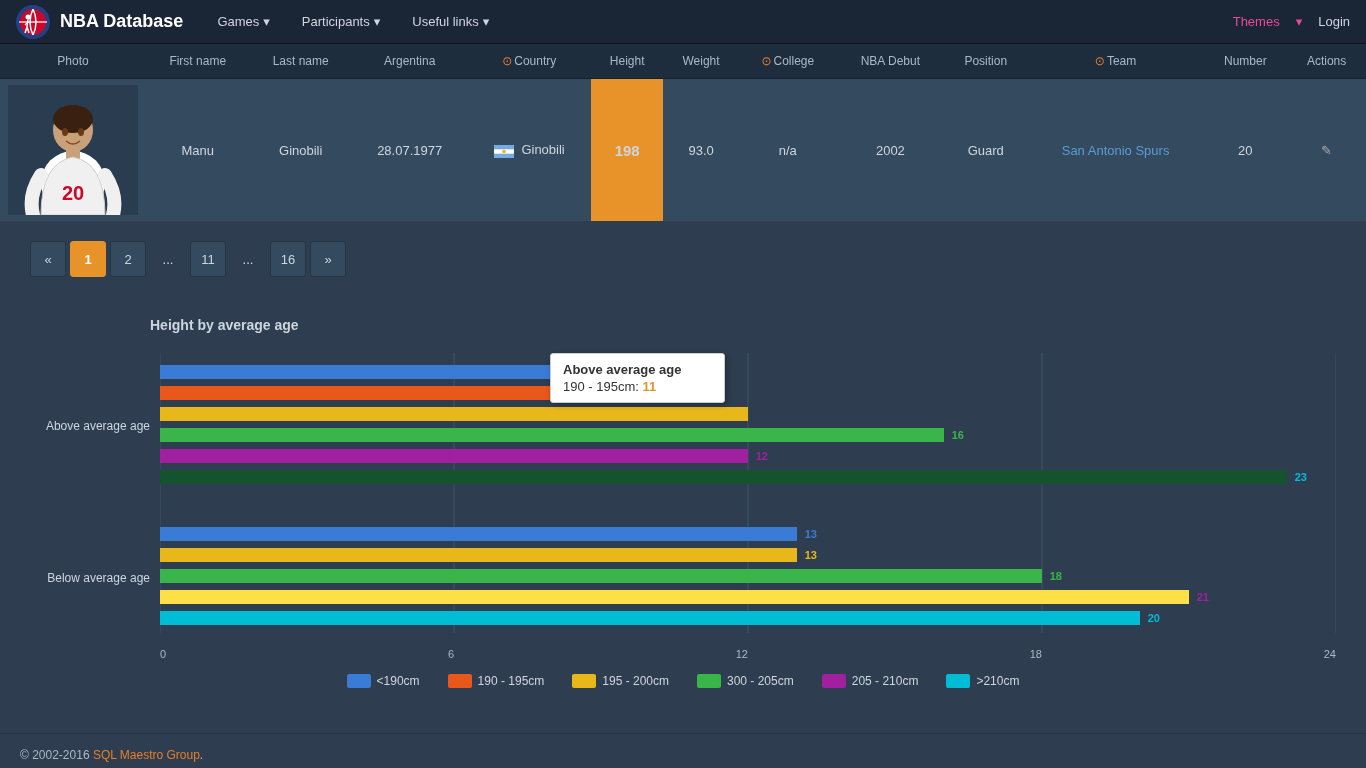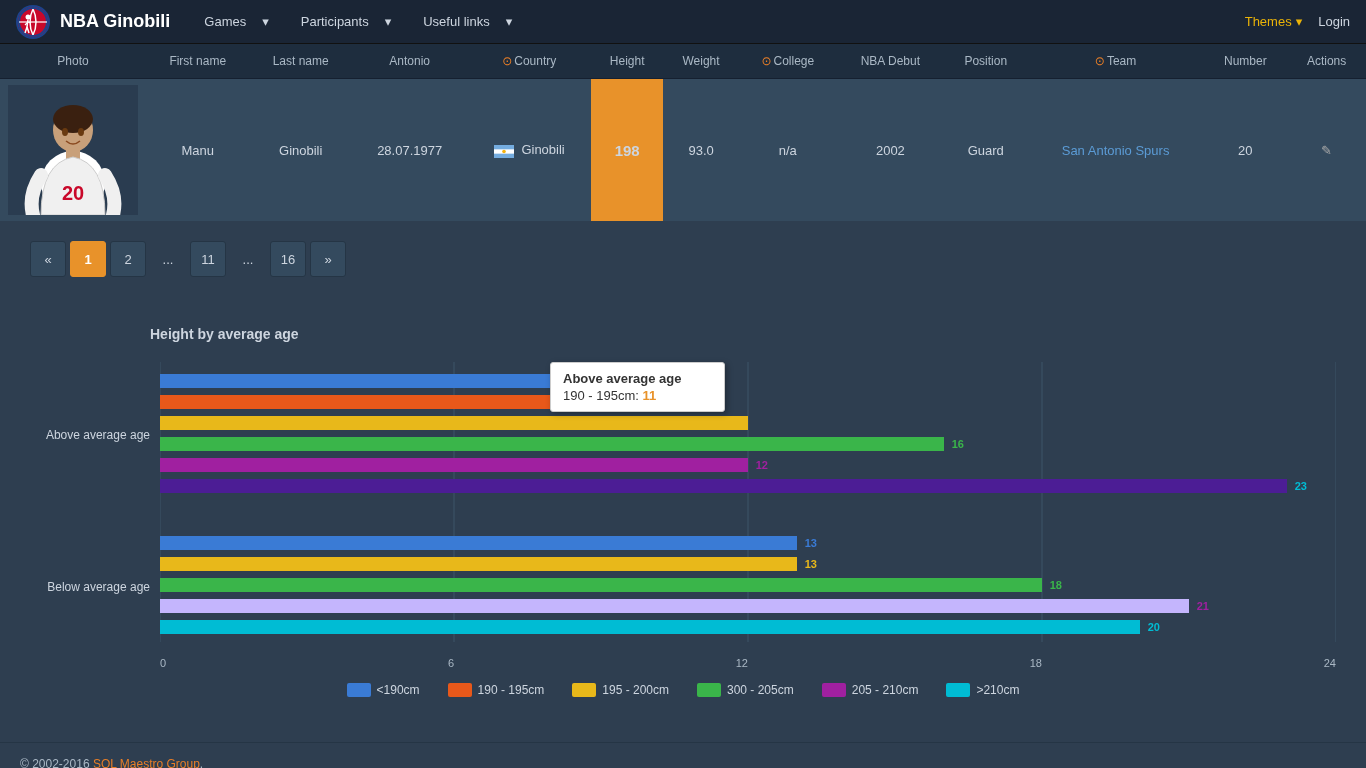--- a/index.html
+++ b/index.html
@@ -42,33 +42,33 @@
       gap: 4px;
       flex: 1;
     }
     .nav-item {
       color: #cdd5df;
       padding: 0 14px;
       height: 44px;
       display: flex;
       align-items: center;
       cursor: pointer;
+      gap: 4px;
+    }
+    .nav-right {
+      display: flex;
+      align-items: center;
       gap: 16px;
     }
-    .nav-right {
+    .nav-themes {
       display: flex;
       align-items: center;
       gap: 16px;
-    }
-    .nav-themes {
-      display: flex;
-      align-items: center;
-      gap: 4px;
       cursor: pointer;
-      color: #eab308;
+      color: #ec4899;
     }
     .nav-login {
       color: #cdd5df;
       cursor: pointer;
     }
 
     
     .table-section {
       background: #2e3e50;
       padding: 0;
@@ -171,21 +171,20 @@
     .chart-section {
       padding: 20px 30px 30px;
       background: #2e3e50;
     }
     .chart-title {
       font-size: 14px;
       font-weight: bold;
       color: #cdd5df;
       margin-bottom: 20px;
       margin-left: 120px;
-      margin-top: 9px;
     }
     .chart-container {
       position: relative;
       width: 100%;
       min-height: 340px;
     }
     .chart-inner {
       display: flex;
       flex-direction: column;
       margin-left: 130px;
@@ -307,21 +306,21 @@
         <line x1="1" y1="15" x2="29" y2="15" stroke="#fff" stroke-width="1.2"></line>
 
         <ellipse cx="10" cy="10" rx="2.5" ry="2.5" fill="#fff"></ellipse>
         <line x1="10" y1="12.5" x2="9" y2="20" stroke="#fff" stroke-width="1.5"></line>
         <line x1="10" y1="15" x2="7" y2="18" stroke="#fff" stroke-width="1.2"></line>
         <line x1="10" y1="15" x2="13" y2="16" stroke="#fff" stroke-width="1.2"></line>
         <line x1="9" y1="20" x2="7" y2="26" stroke="#fff" stroke-width="1.5"></line>
         <line x1="9" y1="20" x2="11" y2="26" stroke="#fff" stroke-width="1.5"></line>
       </svg>
     </div>
-    <span>NBA Ginobili</span>
+    <span>NBA Database</span>
   </div>
 
   <div class="nav-items">
     <div class="nav-item">
       <span>Games</span>
       <span>▾</span>
     </div>
     <div class="nav-item">
       <span>Participants</span>
       <span>▾</span>
@@ -341,21 +340,21 @@
   </div>
 </nav>
 
 <div class="table-section">
   <table class="data-table">
     <thead>
       <tr>
         <th><span>Photo</span></th>
         <th><span>First name</span></th>
         <th><span>Last name</span></th>
-        <th><span>Antonio</span></th>
+        <th><span>Argentina</span></th>
         <th><span class="pin-icon">⊙</span><span>Country</span></th>
         <th><span>Height</span></th>
         <th><span>Weight</span></th>
         <th><span class="pin-icon">⊙</span><span>College</span></th>
         <th><span>NBA Debut</span></th>
         <th><span>Position</span></th>
         <th><span class="pin-icon">⊙</span><span>Team</span></th>
         <th><span>Number</span></th>
         <th><span>Actions</span></th>
       </tr>
@@ -474,21 +473,21 @@
             <div class="bar" style="width: calc(16/24*100%); background:#3ab54a;">
               <span class="bar-value" style="color:#3ab54a;">16</span>
             </div>
           </div>
           <div class="bar-row">
             <div class="bar" style="width: calc(12/24*100%); background:#a020a0;">
               <span class="bar-value" style="color:#a020a0;">12</span>
             </div>
           </div>
           <div class="bar-row">
-            <div class="bar" style="width: calc(23/24*100%); background:#4c1d95;">
+            <div class="bar" style="width: calc(23/24*100%); background:#14532d;">
               <span class="bar-value" style="color:#00bcd4;">23</span>
             </div>
           </div>
         </div>
 
         <div class="chart-group" style="margin-top:16px;">
           <span class="chart-group-label">Below average age</span>
 
           <div class="bar-row">
             <div class="bar" style="width: calc(13/24*100%); background:#3a7bd5;">
@@ -499,21 +498,21 @@
             <div class="bar" style="width: calc(13/24*100%); background:#e8b81a;">
               <span class="bar-value" style="color:#e8b81a;">13</span>
             </div>
           </div>
           <div class="bar-row">
             <div class="bar" style="width: calc(18/24*100%); background:#3ab54a;">
               <span class="bar-value" style="color:#3ab54a;">18</span>
             </div>
           </div>
           <div class="bar-row">
-            <div class="bar" style="width: calc(21/24*100%); background:#c4b5fd;">
+            <div class="bar" style="width: calc(21/24*100%); background:#fde047;">
               <span class="bar-value" style="color:#a020a0;">21</span>
             </div>
           </div>
           <div class="bar-row">
             <div class="bar" style="width: calc(20/24*100%); background:#00bcd4;">
               <span class="bar-value" style="color:#00bcd4;">20</span>
             </div>
           </div>
         </div>
 

